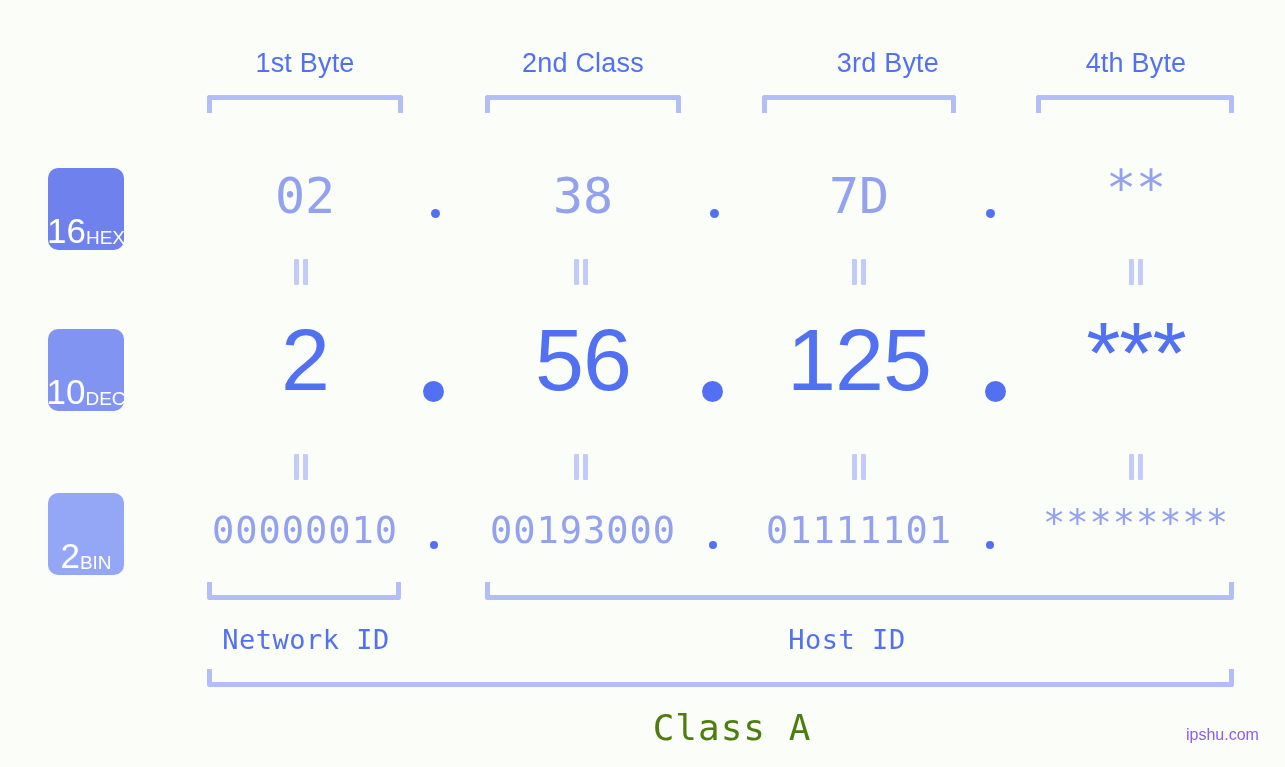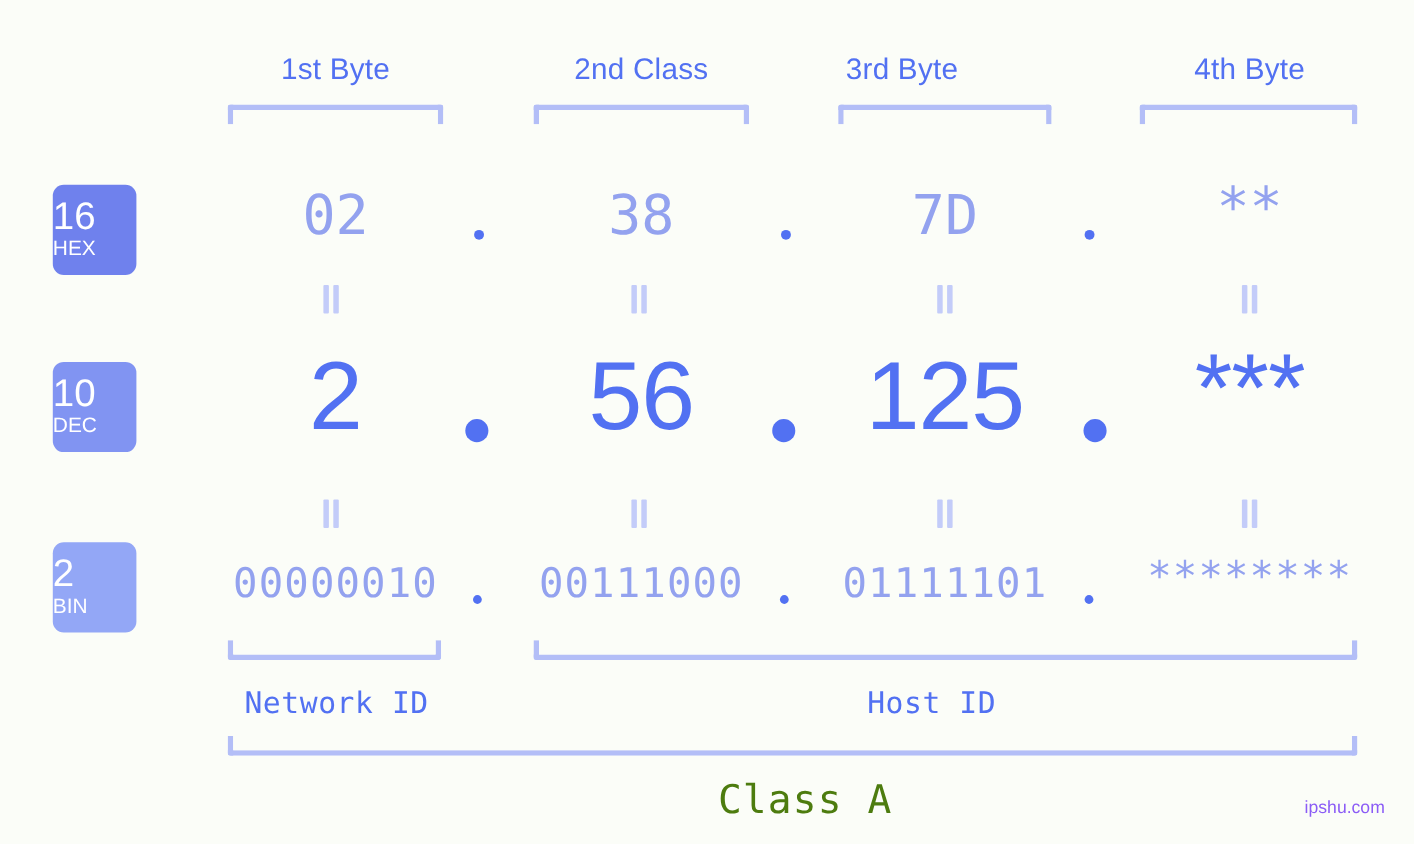--- a/index.html
+++ b/index.html
@@ -53,22 +53,22 @@
   }
 
   
   .badge {
     position: absolute;
     width: 76px;
     border-radius: 10px;
     color: #ffffff;
     text-align: center;
     display: flex;
-    flex-direction: column;
-    align-items: flex-start;
+    flex-direction: row;
+    align-items: flex-end;
     justify-content: center;
     line-height: 1;
   }
   .badge-num {
     font-size: 35px;
     font-family: "Liberation Sans", sans-serif;
     font-weight: 400;
     line-height: 1.05;
   }
   .badge-name {
@@ -169,21 +169,21 @@
     white-space: nowrap;
   }
 </style>
 </head>
 <body style="background: rgb(251, 253, 248);">
 
 <div id="stage">
 
   <div class="byte-label" style="left:205px; top:36px; width:200px;">1st Byte</div>
   <div class="byte-label" style="left:484px; top:36px; width:198px;">2nd Class</div>
-  <div class="byte-label" style="left:722px; top:36px; width:196px;">3rd Byte</div>
+  <div class="byte-label" style="left:743px; top:36px; width:196px;text-align:right;">3rd Byte</div>
   <div class="byte-label" style="left:1036px; top:36px; width:200px;">4th Byte</div>
 
   <div class="bracket bracket-down" style="left:207px; top:83px; width:196px;"></div>
   <div class="bracket bracket-down" style="left:485px; top:83px; width:196px;"></div>
   <div class="bracket bracket-down" style="left:762px; top:83px; width:194px;"></div>
   <div class="bracket bracket-down" style="left:1036px; top:83px; width:198px;"></div>
 
   <div class="badge" id="badge-hex" style="left: 48px; top: 156px; height: 82px; background: rgb(111, 129, 237);">
     <div class="badge-num">16</div>
     <div class="badge-name">HEX</div>
@@ -256,21 +256,21 @@
   </div>
   <div class="eq" style="left:1127px; top:442px;">
     <span class="b1"></span>
       <span class="b2"></span>
   </div>
 
   <div class="row-bin">
     <div class="val" style="left:197px; top:497px; width:216px;">00000010</div>
     <div class="dot dot-bin" style="left:430px; top:529px;"></div>
 
-    <div class="val" style="left:476px; top:497px; width:214px;">00111000</div>
+    <div class="val" style="left:476px; top:497px; width:214px;">00193000</div>
     <div class="dot dot-bin" style="left:709px; top:529px;"></div>
 
     <div class="val" style="left:753px; top:497px; width:212px;">01111101</div>
     <div class="dot dot-bin" style="left:986px; top:529px;"></div>
 
     <div class="val" style="left:1030px; top:490px; width:212px;">********</div>
   </div>
 
   <div class="bracket bracket-up" style="left:207px; top:570px; width:194px;"></div>
   <div class="bracket bracket-up" style="left:485px; top:570px; width:749px;"></div>

